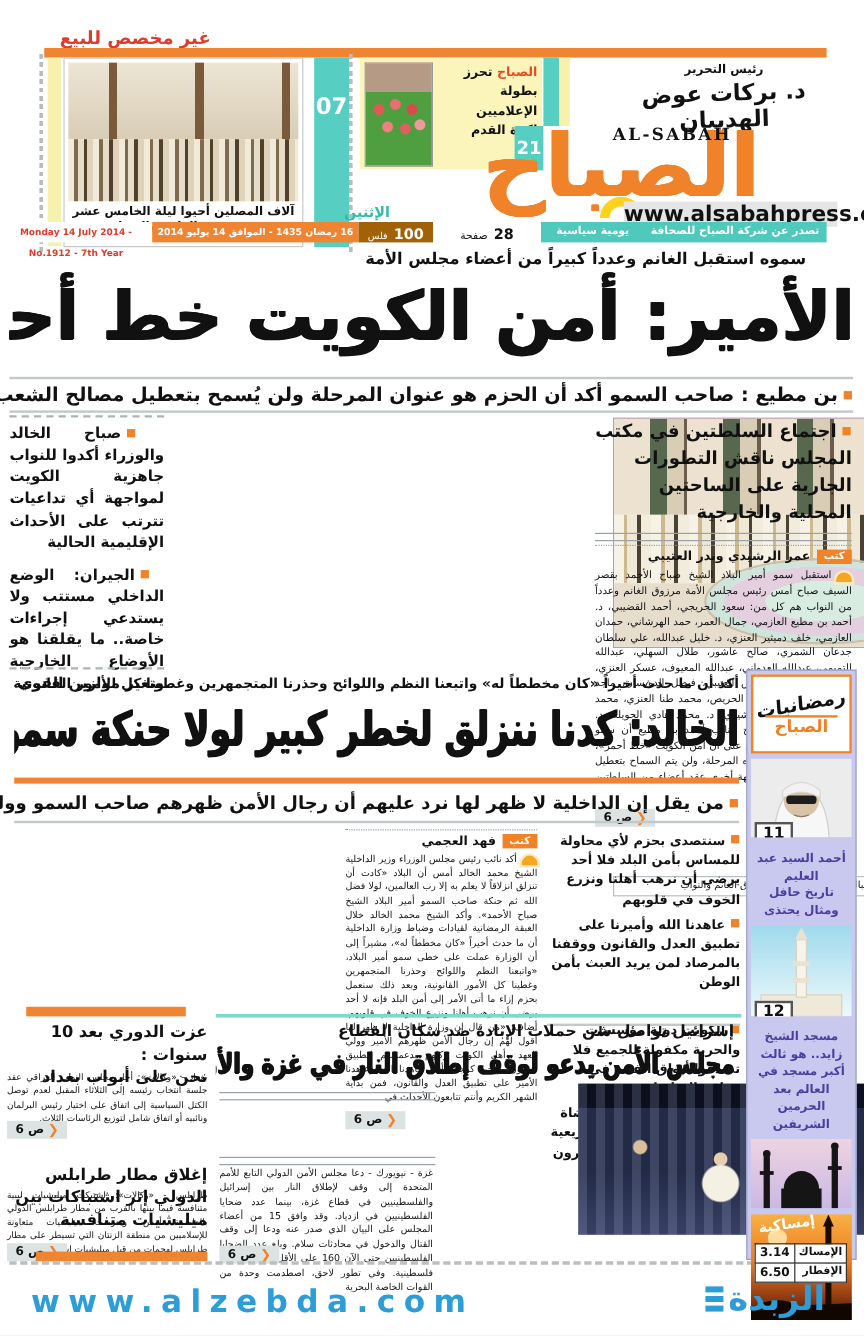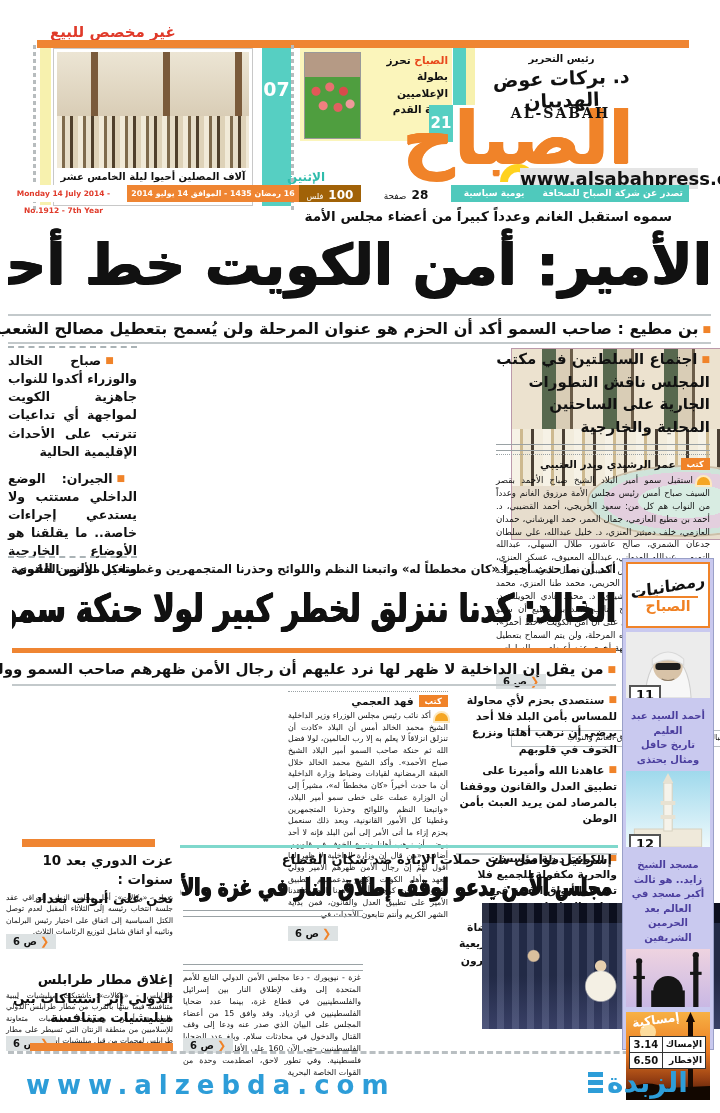--- a/index.html
+++ b/index.html
@@ -121,21 +121,21 @@
         <div>بطولة الإعلاميين</div>
         <div>لكرة القدم</div>
       </div>
     </div>
   </div>
   <div class="abs teal-badge" style="left:429px;top:105px;width:24px;height:37px;line-height:37px;font-size:15px;"><span>21</span></div>
 
   <div class="abs teal" style="left:453px;top:48px;width:13px;height:57px;"></div>
   <div class="abs" style="left:466px;top:48px;width:9px;height:57px;background:#f7f1ae;"></div>
 
-  <div class="abs c" style="left:454px;top:53px;width:215px;">
+  <div class="abs c" style="left:496px;top:53px;width:215px;">
     <div class="b" style="font-size:10px;">رئيس التحرير</div>
     <div class="b" style="font-size:19px;margin-top:3px;transform:rotate(-2deg);">د. بركات عوض الهديبان</div>
   </div>
 
   <div class="abs c b heavy" style="left:390px;top:92px;width:256px;height:96px;font-size:72px;line-height:92px;color:#f08329;">الصباح</div>
   <div class="abs" style="left:500px;top:164px;width:36px;height:18px;border:8px solid #ffd21e;border-bottom:0;border-radius:36px 36px 0 0;box-sizing:border-box;"></div>
   <div class="abs c b" style="left:478px;top:105px;width:165px;font-size:14px;letter-spacing:2px;direction:ltr;font-family:'DejaVu Serif',serif;">AL-SABAH</div>
   <div class="abs c b" style="left:520px;top:168px;width:178px;font-size:18px;direction:ltr;background:#e5e5e5;">www.alsabahpress.com</div>
 
   <div class="seg c" style="left:0;width:127px;background:#fff;color:#e03a2a;font-size:7.5px;font-weight:bold;direction:ltr;">Monday 14 July 2014  -  No.1912 - 7th Year</div>

